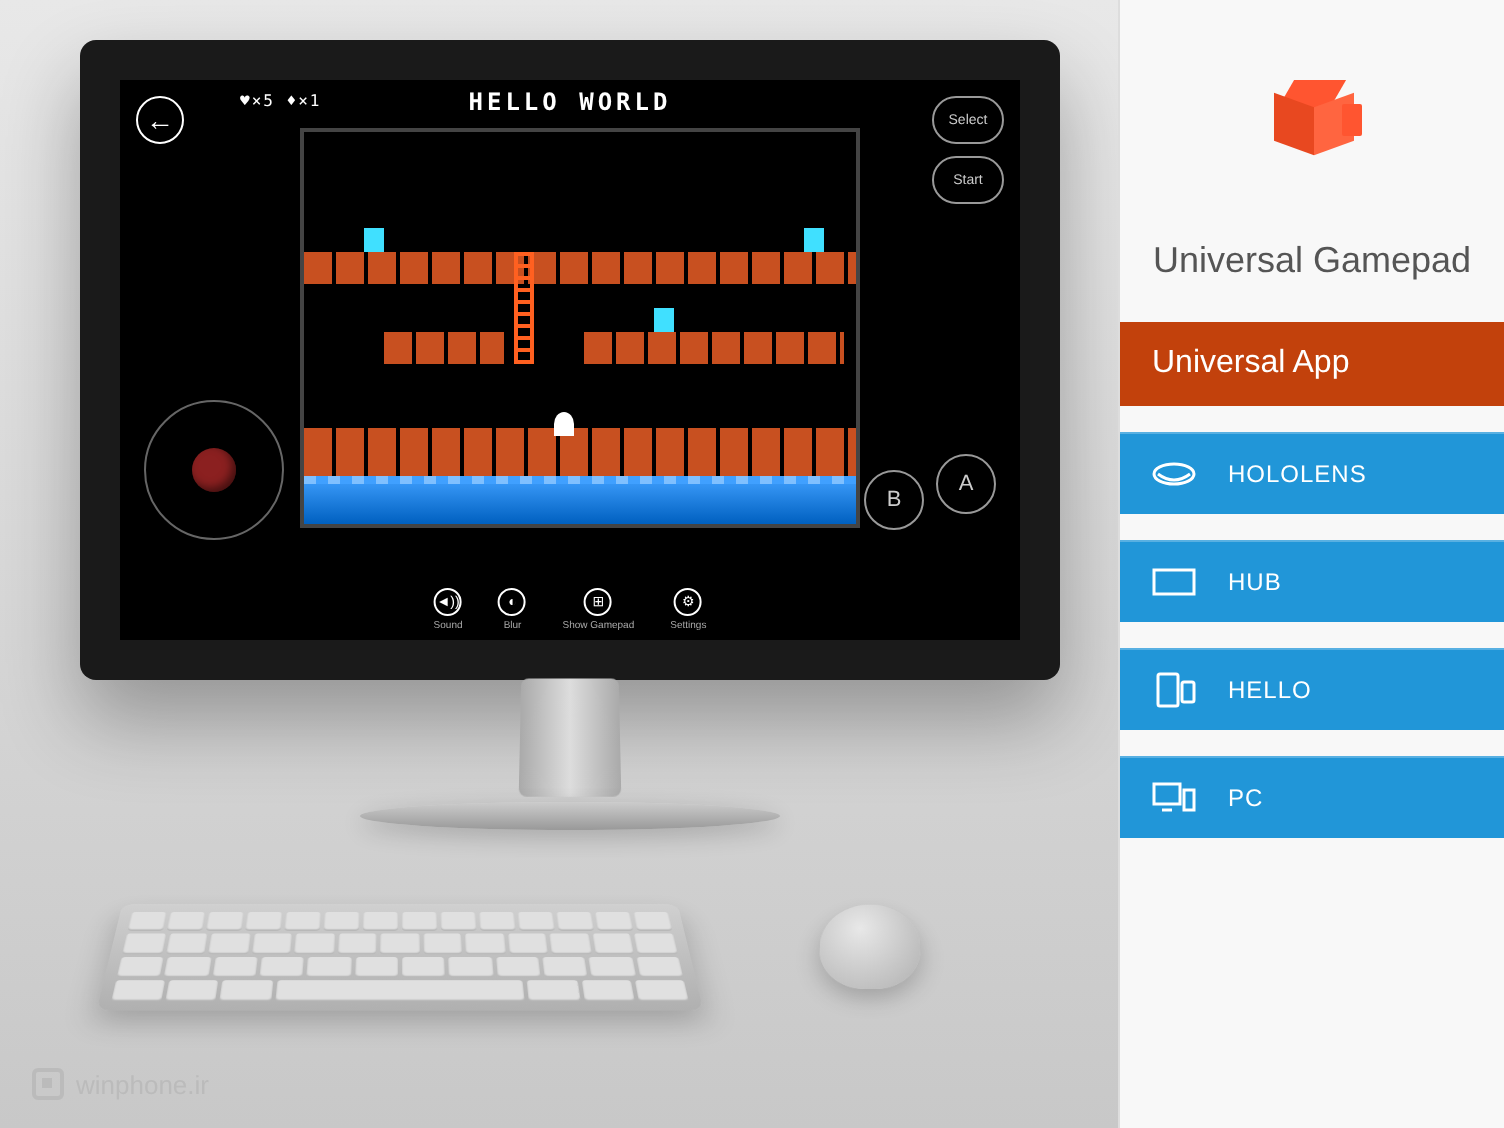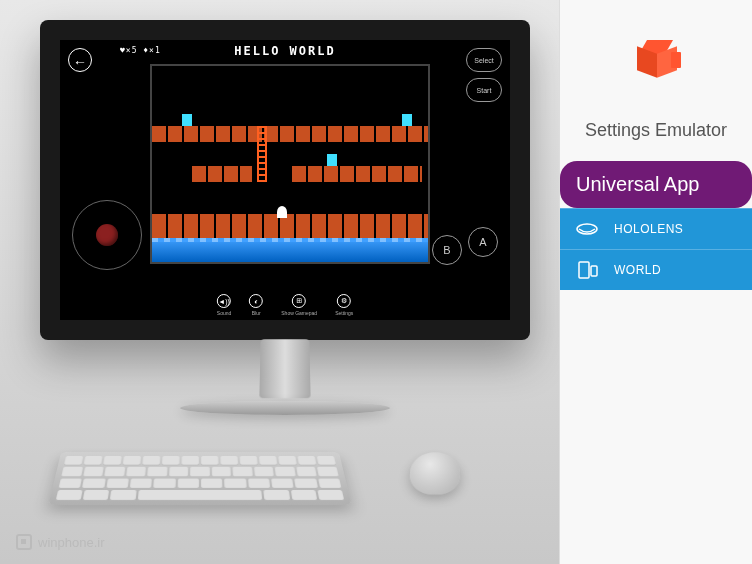--- a/index.html
+++ b/index.html
@@ -70,25 +70,25 @@
 
 .app-icon { width: 60px; height: 60px; margin: 40px auto 20px; position: relative; }
 .box-icon { width: 42px; height: 42px; margin: 0 auto; position: relative; }
 .box-top { position: absolute; top: 0; left: 8px; width: 26px; height: 14px; background: #ff5530; transform: skewX(-30deg); }
 .box-left { position: absolute; top: 10px; left: 2px; width: 20px; height: 24px; background: #e84820; transform: skewY(20deg); }
 .box-right { position: absolute; top: 10px; left: 22px; width: 20px; height: 24px; background: #ff6540; transform: skewY(-20deg); }
 .mini-device { position: absolute; right: -4px; top: 12px; width: 10px; height: 16px; background: #ff5530; border-radius: 1px; }
 
 .app-title { text-align: center; font-size: 18px; font-weight: 300; color: #555; padding: 0 10px 20px; }
 
-.badge-universal { background: #701a75; color: #fff; padding: 12px 16px; font-size: 20px; font-weight: 300; border-radius: 17px; }
+.badge-universal { background: #c2410c; color: #fff; padding: 12px 16px; font-size: 16px; font-weight: 300; }
 .compat-label { background: #eee; color: #666; padding: 10px 14px; font-size: 13px; text-align: right; direction: rtl; }
 
 .platform-list { display: flex; flex-direction: column; }
-.platform-item { background: #2196d8; color: #fff; padding: 10px 14px; display: flex; align-items: center; gap: 14px; border-top: 1px solid rgba(255,255,255,0.25); font-size: 12px; font-weight: 500; letter-spacing: 0.5px; }
+.platform-item { background: #2196d8; color: #fff; padding: 10px 14px; display: flex; align-items: center; gap: 14px; border-top: 1px solid rgba(255,255,255,0.25); font-size: 12px; font-weight: 500; letter-spacing: 0.5px; margin-top: 13px; }
 .plat-icon { width: 26px; height: 20px; display: flex; align-items: center; justify-content: center; flex-shrink: 0; }
 .plat-icon svg { width: 24px; height: 20px; }
 </style>
 </head>
 <body>
 
 <div class="main-area">
 
   <div class="monitor">
     <div class="screen">
@@ -218,35 +218,53 @@
 
 <div class="sidebar">
   <div class="app-icon">
     <div class="box-icon">
       <div class="box-top"></div>
       <div class="box-left"></div>
       <div class="box-right"></div>
       <div class="mini-device"></div>
     </div>
   </div>
-  <div class="app-title">Settings Emulator</div>
+  <div class="app-title">Universal Gamepad</div>
   <div class="badge-universal">Universal App</div>
   <div class="platform-list">
     <div class="platform-item">
       <div class="plat-icon">
         <svg viewBox="0 0 24 20" fill="none" stroke="#fff" stroke-width="1.5">
             <ellipse cx="12" cy="10" rx="10" ry="5"></ellipse>
             <path d="M4 10 Q12 16 20 10"></path>
           </svg>
       </div>
       <span>HOLOLENS</span>
     </div>
     <div class="platform-item">
       <div class="plat-icon">
         <svg viewBox="0 0 24 20" fill="none" stroke="#fff" stroke-width="1.5">
+            <rect x="2" y="4" width="20" height="12"></rect>
+          </svg>
+      </div>
+      <span>HUB</span>
+    </div>
+    <div class="platform-item">
+      <div class="plat-icon">
+        <svg viewBox="0 0 24 20" fill="none" stroke="#fff" stroke-width="1.5">
             <rect x="4" y="2" width="10" height="16" rx="1"></rect>
             <rect x="16" y="6" width="6" height="10" rx="1"></rect>
           </svg>
       </div>
-      <span>WORLD</span>
+      <span>HELLO</span>
+    </div>
+    <div class="platform-item">
+      <div class="plat-icon">
+        <svg viewBox="0 0 24 20" fill="none" stroke="#fff" stroke-width="1.5">
+            <rect x="2" y="3" width="13" height="10"></rect>
+            <line x1="6" y1="16" x2="11" y2="16"></line>
+            <rect x="17" y="6" width="5" height="10"></rect>
+          </svg>
+      </div>
+      <span>PC</span>
     </div>
   </div>
 </div>
 
 </body></html>

